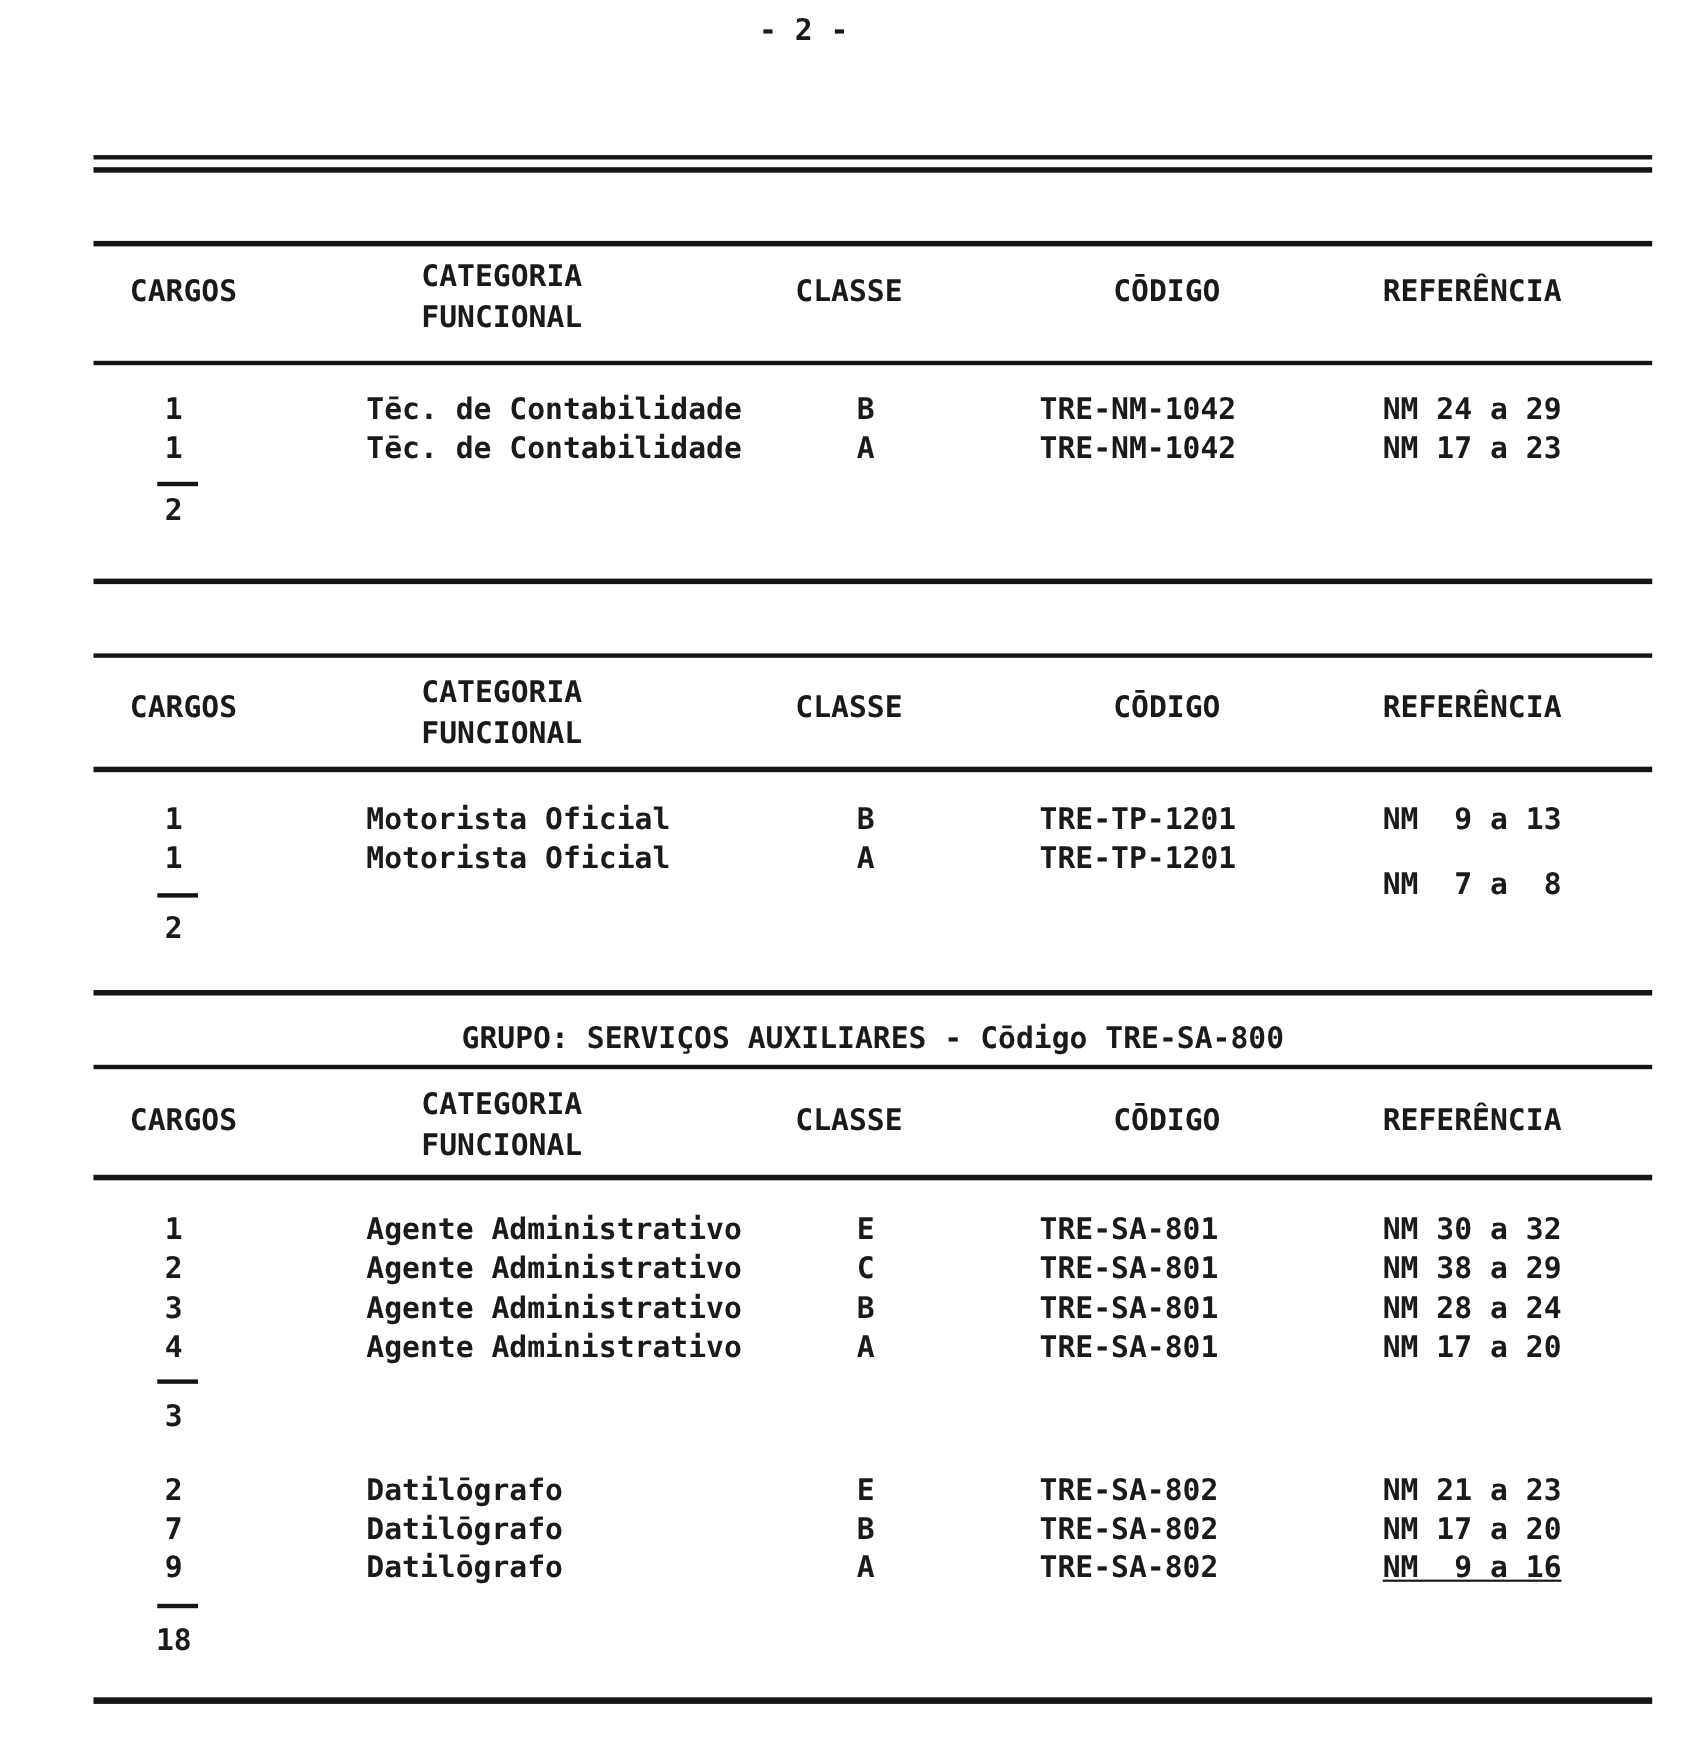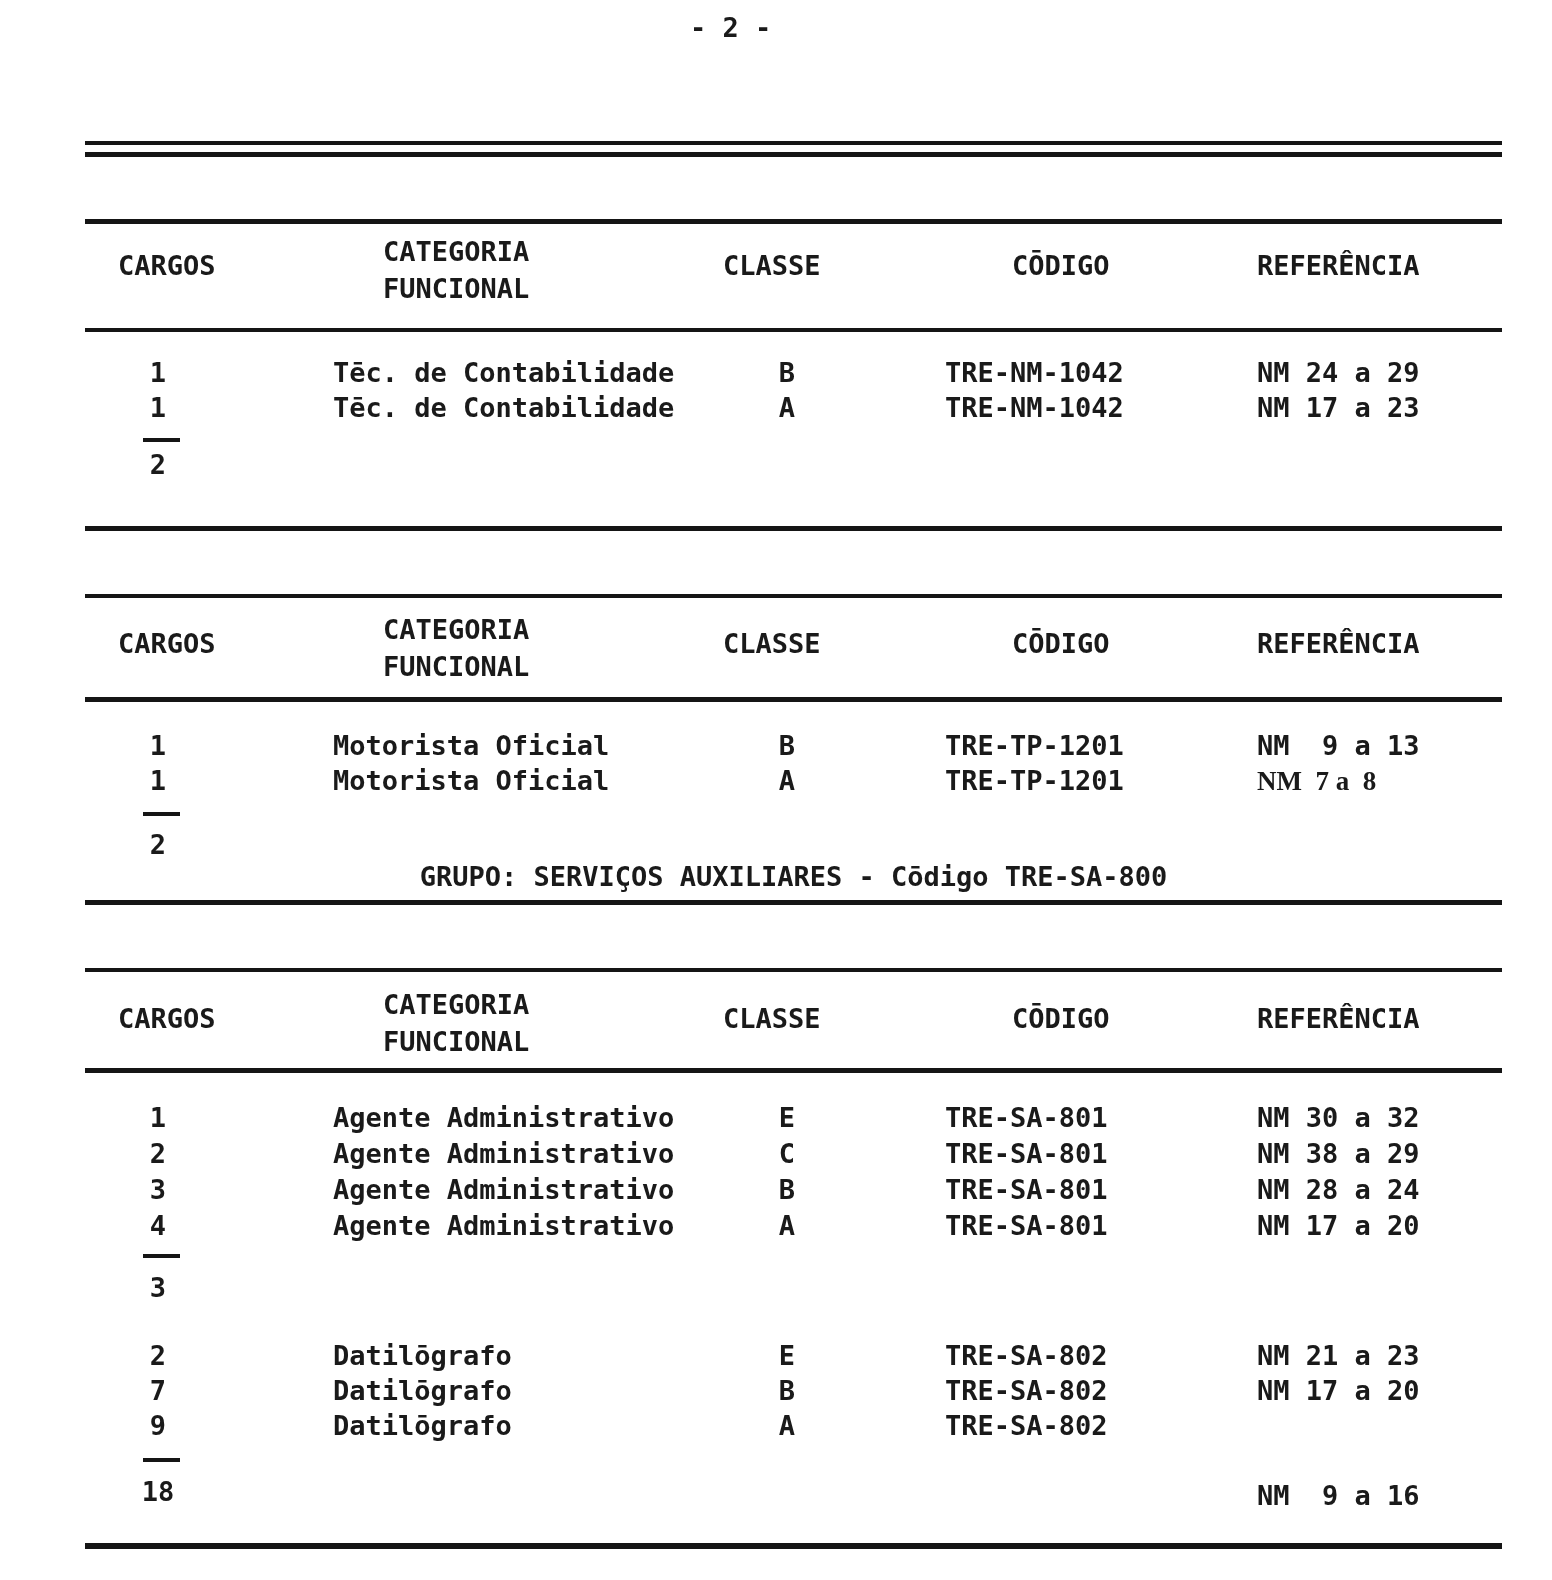--- a/index.html
+++ b/index.html
@@ -90,29 +90,29 @@
     <span class="c-cat" style="top:728px;">Motorista Oficial</span>
     <span class="c-classe" style="top:728px;">B</span>
     <span class="c-codigo" style="top:728px;">TRE-TP-1201</span>
     <span class="c-ref" style="top:728px;">NM  9 a 13</span>
   </div>
   <div>
     <span class="c-cargos" style="top:763px;">1</span>
     <span class="c-cat" style="top:763px;">Motorista Oficial</span>
     <span class="c-classe" style="top:763px;">A</span>
     <span class="c-codigo" style="top:763px;">TRE-TP-1201</span>
-    <span class="c-ref" style="top:763px;font-family:Liberation Serif, serif;">NM  7 a  8</span>
+    <span class="c-ref" style="top:787px;">NM  7 a  8</span>
   </div>
 
   <div class="total-rule" style="top:812px;"></div>
   <span class="c-cargos" style="top:827px;">2</span>
 
   <div class="rule" style="top:900px;height:5px;"></div>
 
-  <div class="title" style="top:859px;">GRUPO: SERVIÇOS AUXILIARES - Cōdigo TRE-SA-800</div>
+  <div class="title" style="top:927px;">GRUPO: SERVIÇOS AUXILIARES - Cōdigo TRE-SA-800</div>
 
   <div class="rule" style="top:968px;height:4px;"></div>
 
   <span class="h-cargos" style="top:1001px;">CARGOS</span>
   <span class="h-cat" style="top:987px;">CATEGORIA</span>
   <span class="h-cat" style="top:1024px;">FUNCIONAL</span>
   <span class="h-classe" style="top:1001px;">CLASSE</span>
   <span class="h-codigo" style="top:1001px;">CŌDIGO</span>
   <span class="h-ref" style="top:1001px;">REFERÊNCIA</span>
 
@@ -162,21 +162,21 @@
     <span class="c-cat" style="top:1373px;">Datilōgrafo</span>
     <span class="c-classe" style="top:1373px;">B</span>
     <span class="c-codigo" style="top:1373px;">TRE-SA-802</span>
     <span class="c-ref" style="top:1373px;">NM 17 a 20</span>
   </div>
   <div>
     <span class="c-cargos" style="top:1408px;">9</span>
     <span class="c-cat" style="top:1408px;">Datilōgrafo</span>
     <span class="c-classe" style="top:1408px;">A</span>
     <span class="c-codigo" style="top:1408px;">TRE-SA-802</span>
-    <span class="c-ref" style="top:1478px;">NM  9 a 16</span>
+    <span class="c-ref" style="top:1408px;text-decoration:underline;">NM  9 a 16</span>
   </div>
 
   <div class="total-rule" style="top:1458px;"></div>
   <span class="c-cargos" style="top:1474px;">18</span>
 
   <div class="rule" style="top:1543px;height:6px;"></div>
 
 </div>
 
 </body></html>

